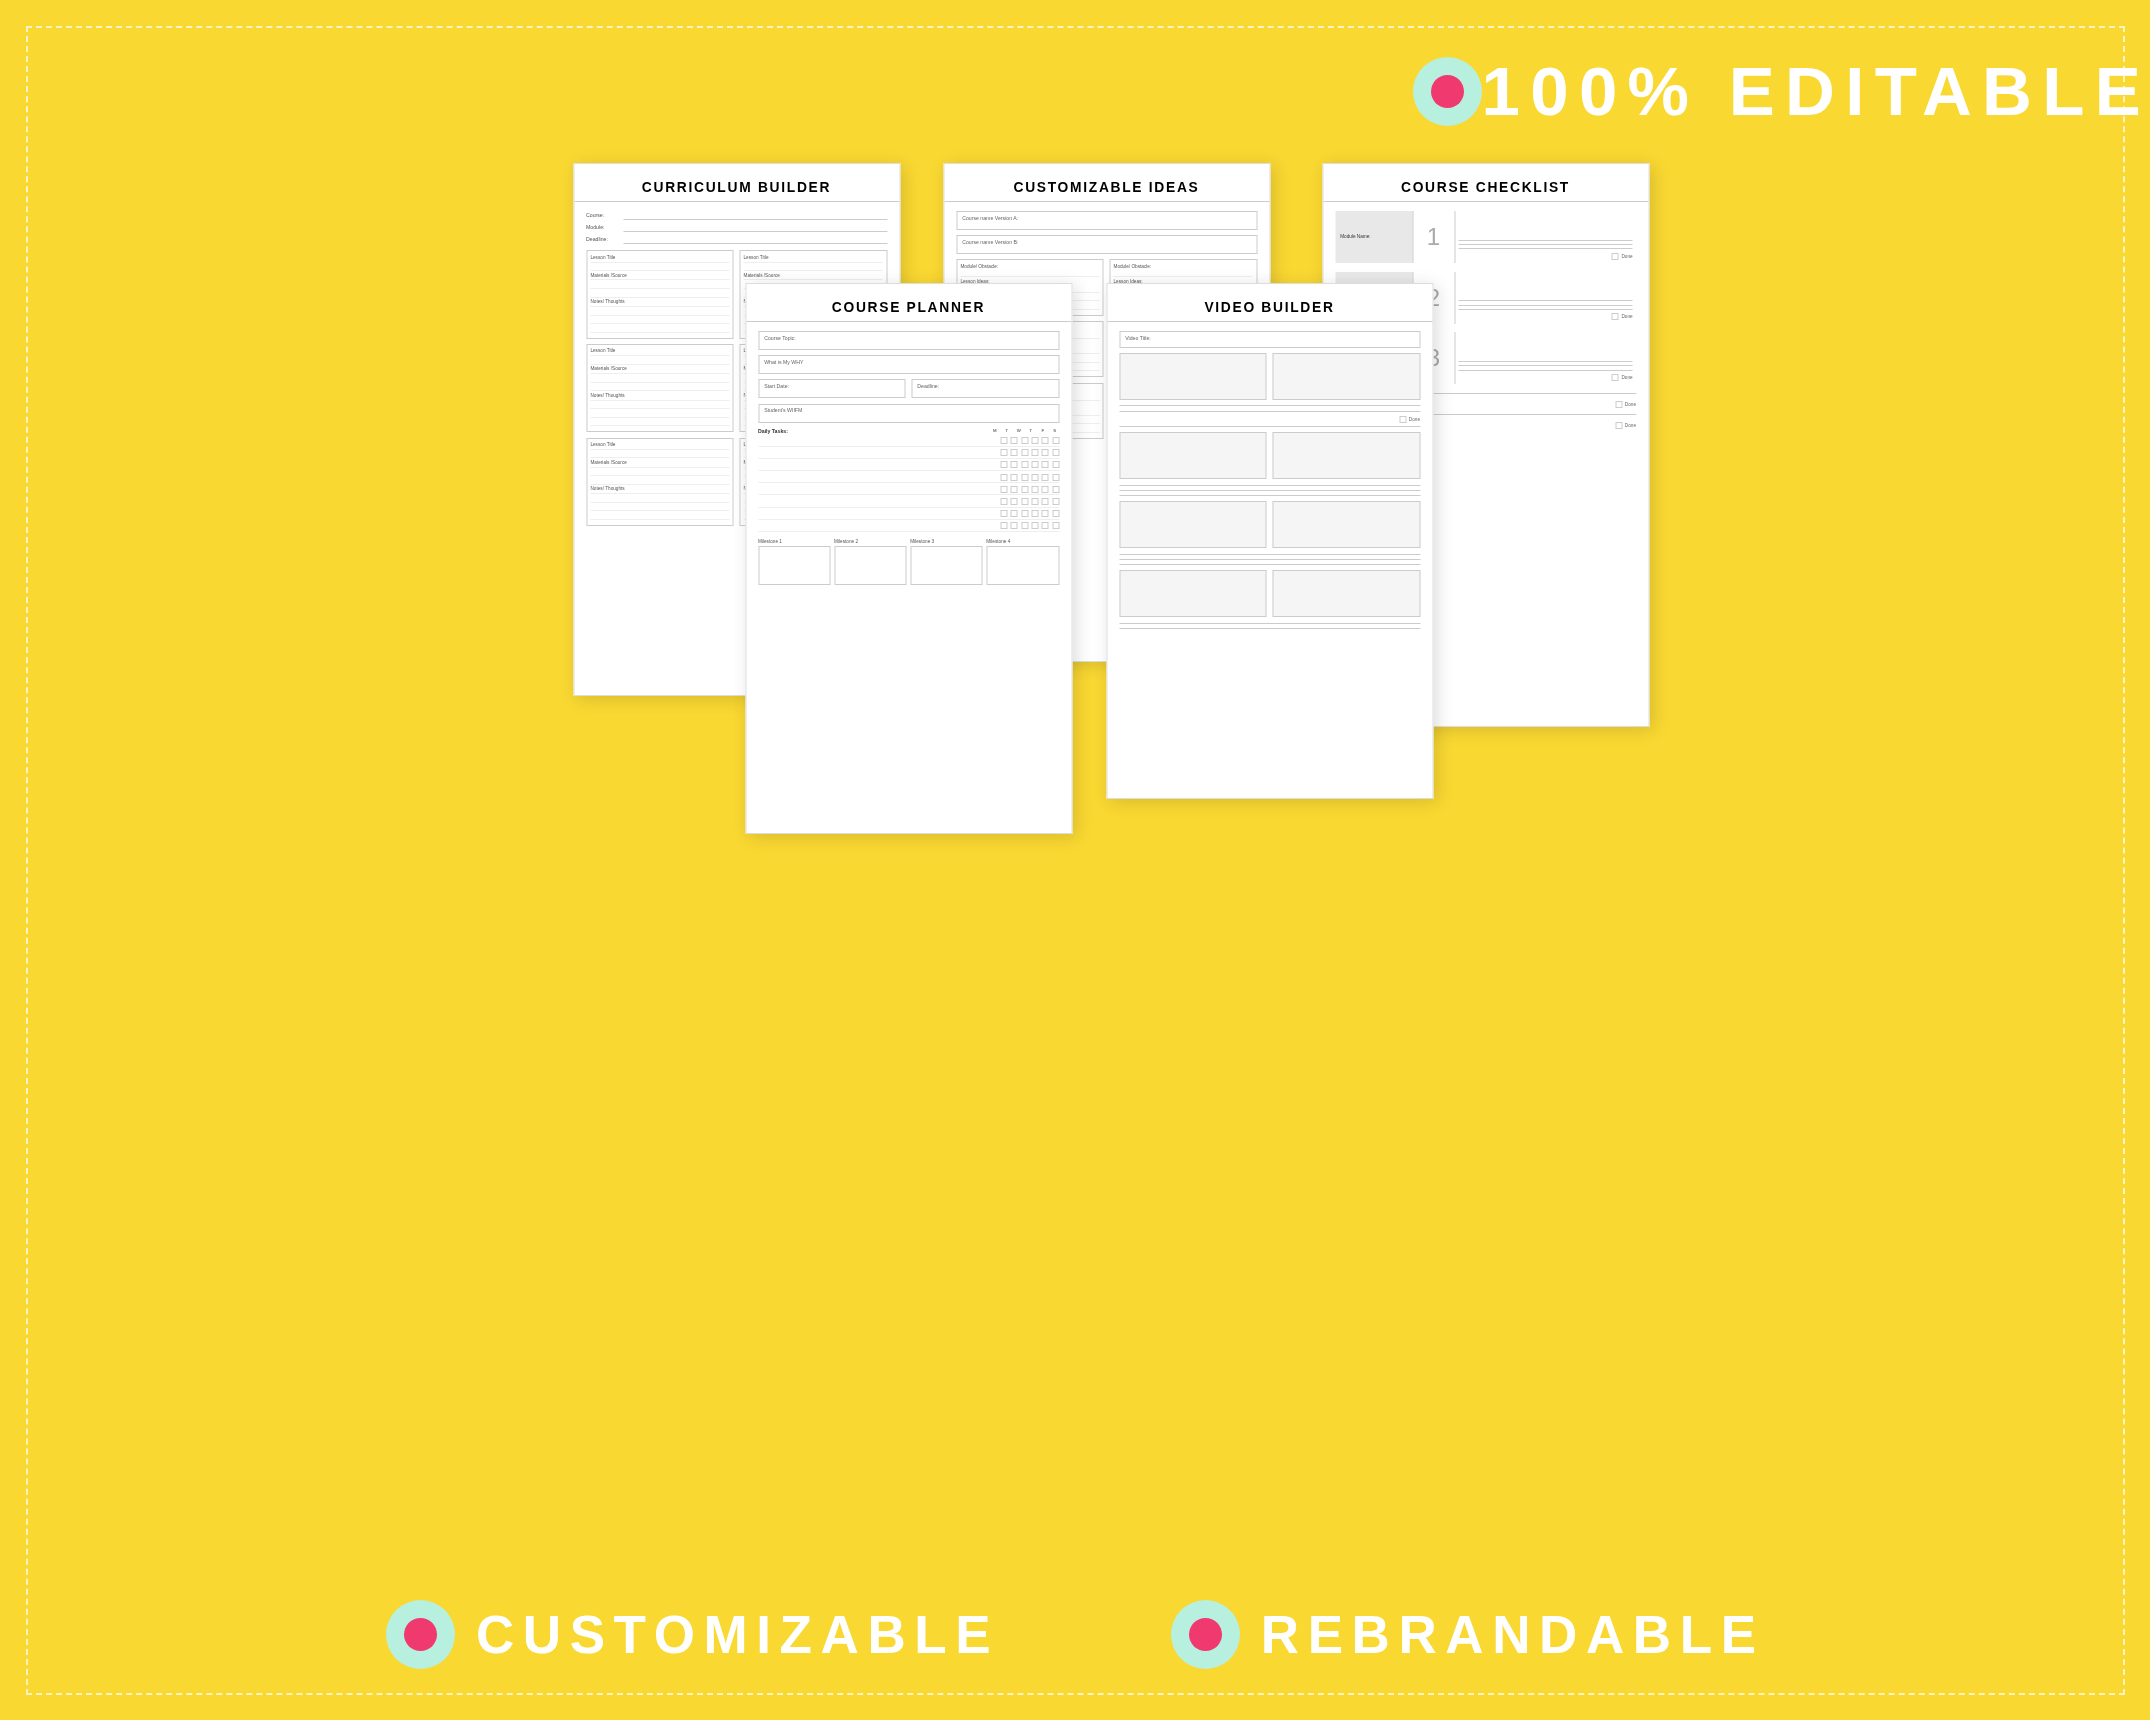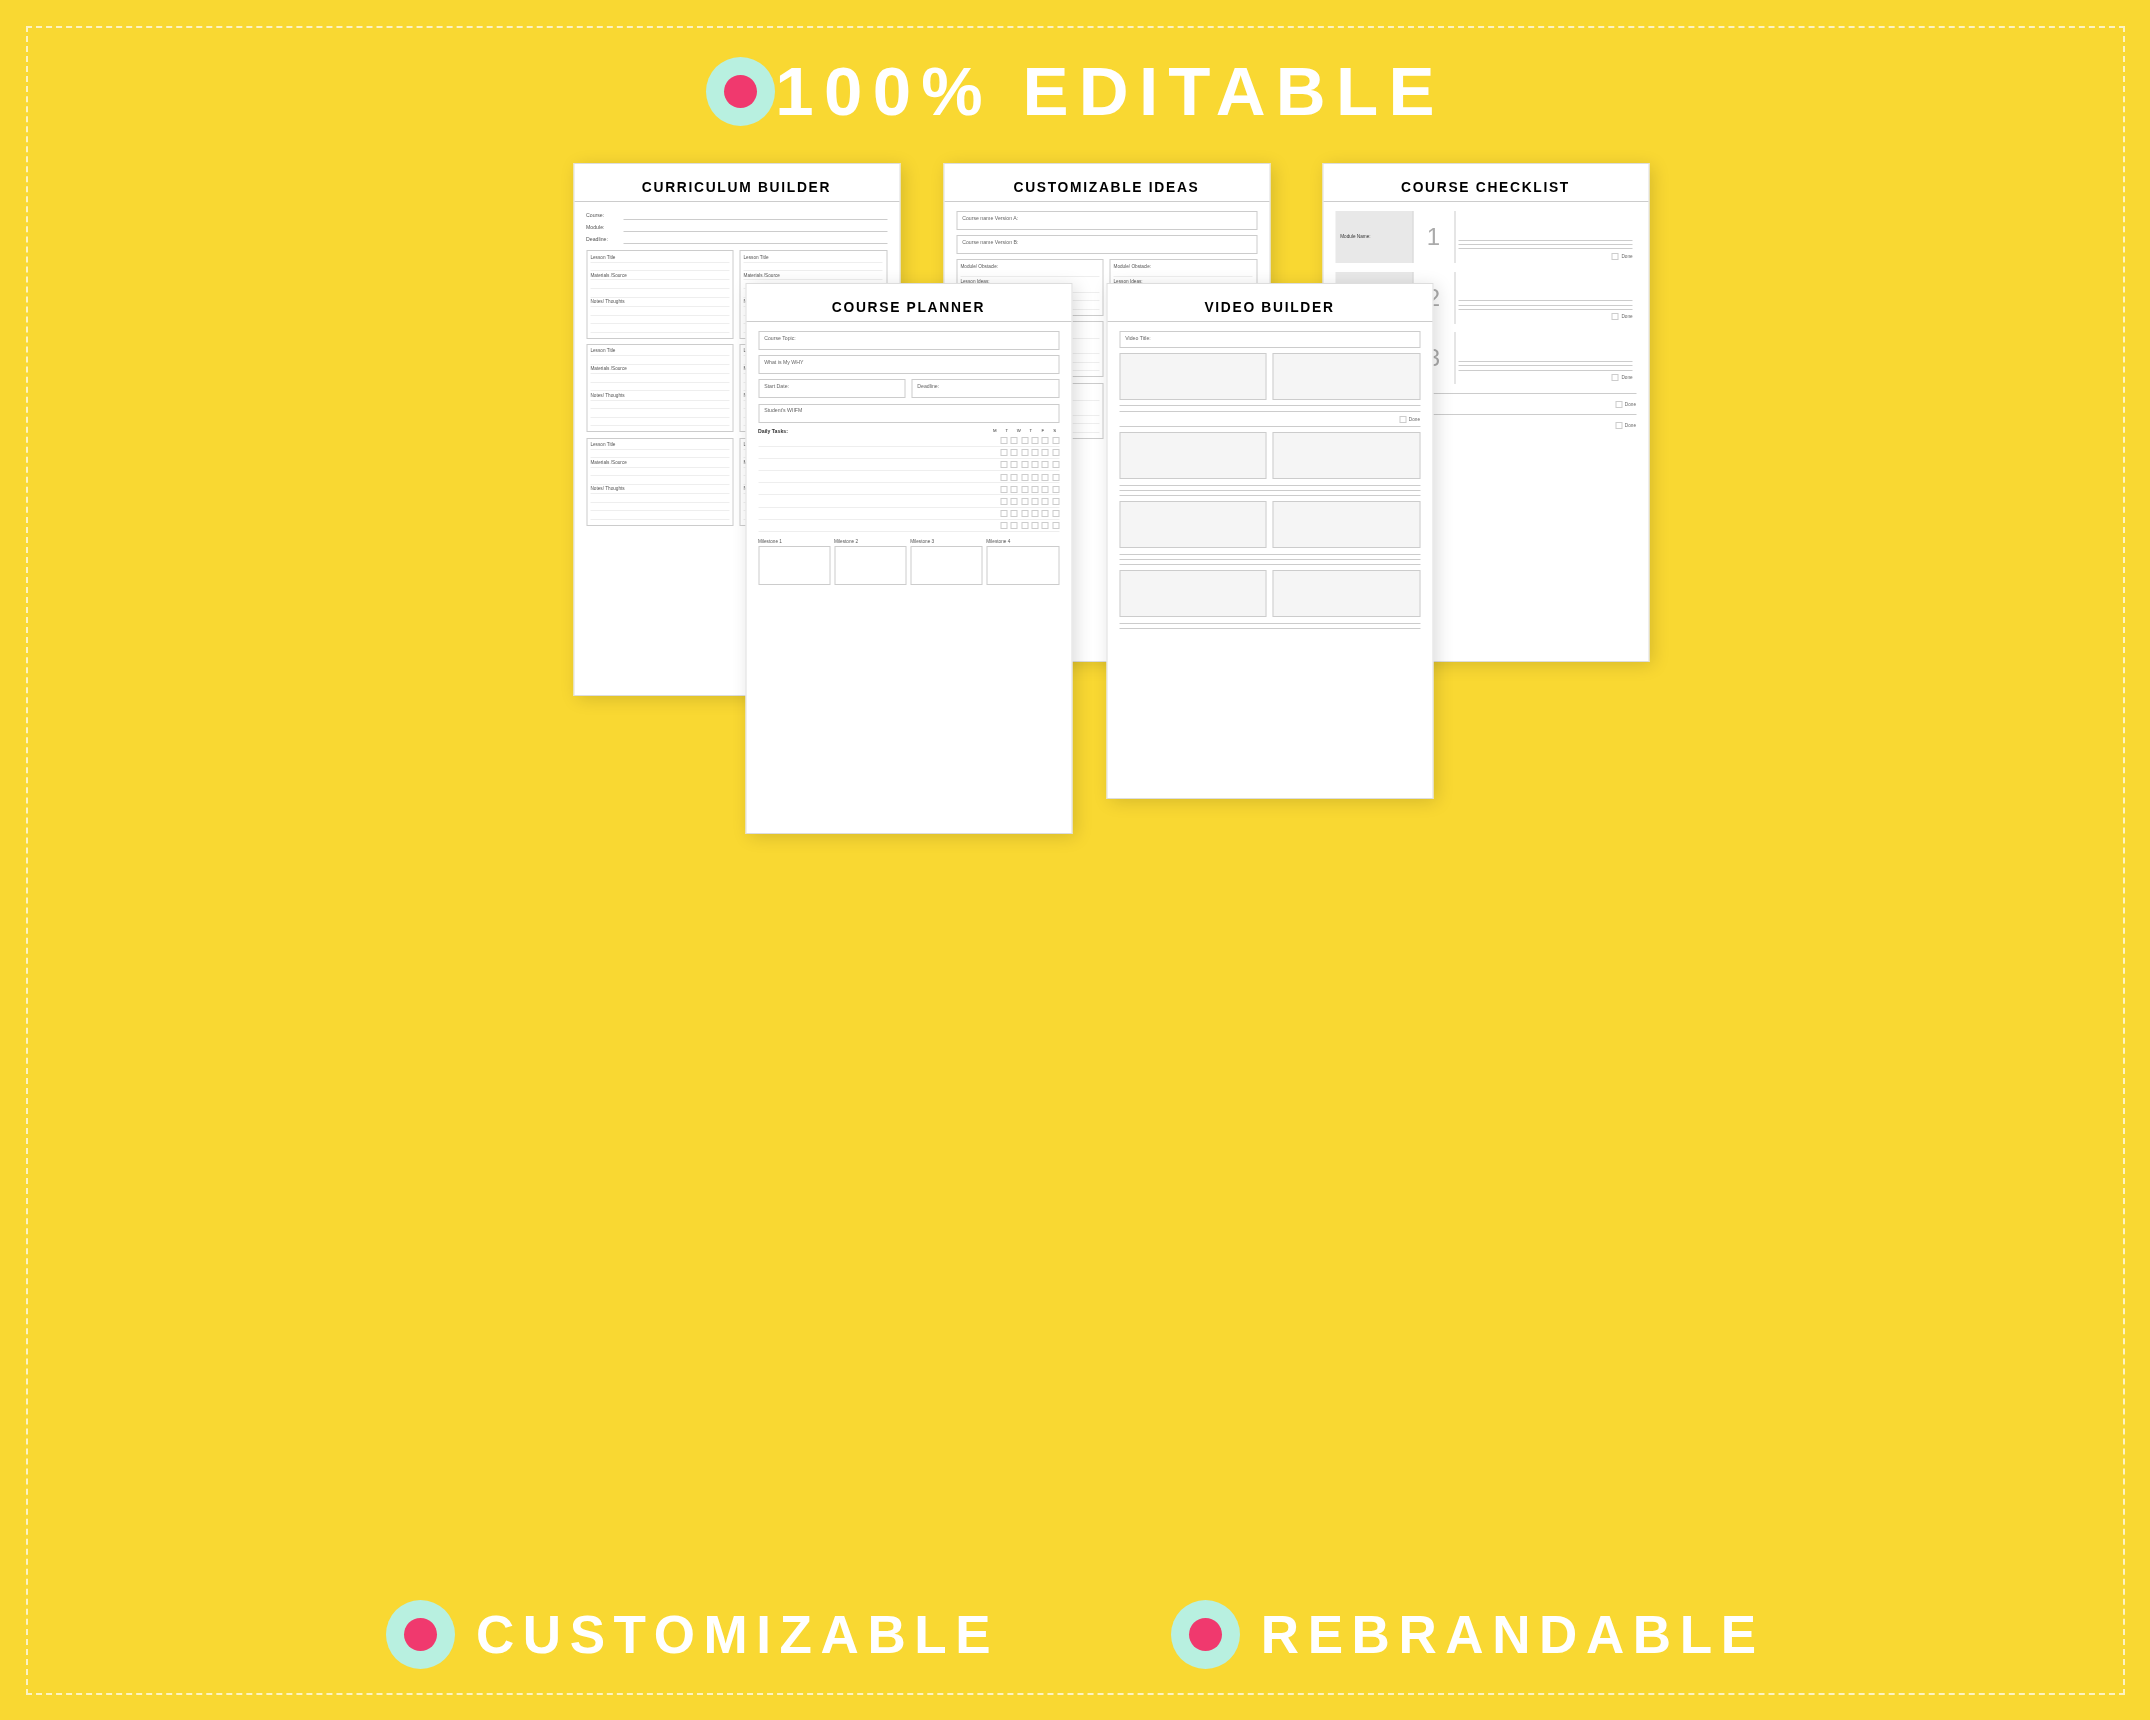--- a/index.html
+++ b/index.html
@@ -22,21 +22,21 @@
     }
 
     
     .header {
       position: absolute;
       top: 52px;
       left: 0;
       right: 0;
       display: flex;
       align-items: center;
-      justify-content: center;
+      justify-content: flex-end;
     }
 
     .circle-icon {
       width: 69px;
       height: 69px;
       border-radius: 50%;
       background: #B8F0E0;
       display: flex;
       align-items: center;
       justify-content: center;
@@ -79,21 +79,21 @@
       width: 327px;
       height: 499px;
       top: 0;
       left: 370px;
       z-index: 2;
     }
 
     
     .doc-checklist {
       width: 327px;
-      height: 499px;
+      height: 564px;
       top: 0;
       left: 749px;
       z-index: 1;
     }
 
     
     .doc-planner {
       width: 327px;
       height: 551px;
       top: 120px;

